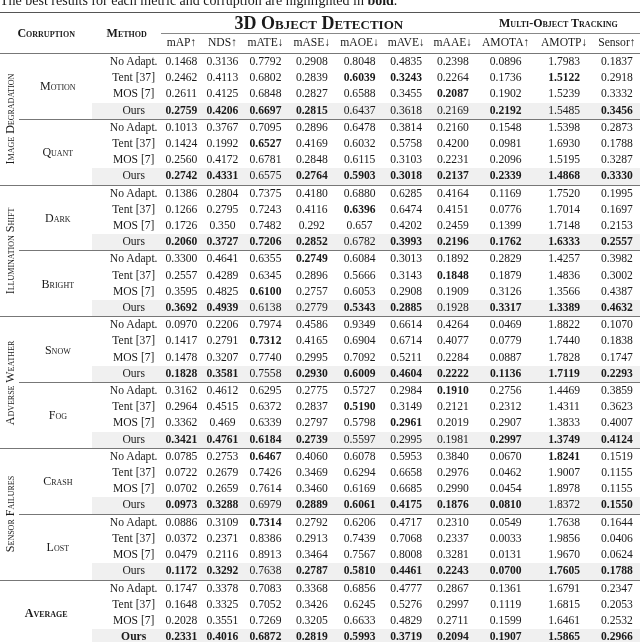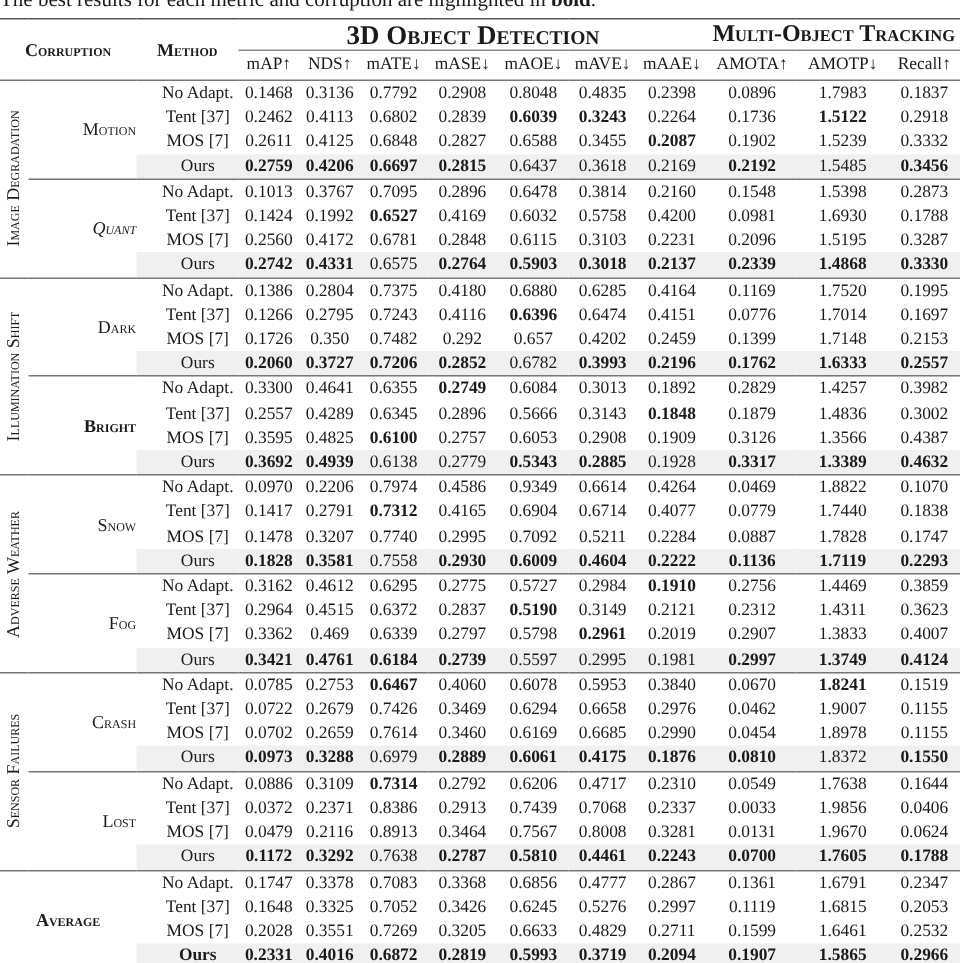--- a/index.html
+++ b/index.html
@@ -13,21 +13,21 @@
   .midrule { border-top: 1.2px solid #777; }
   .botrule { border-bottom: 1.6px solid #555; }
   .cmid { border-bottom: 1px solid #888; }
   th { font-weight: normal; }
   .hdr1 th { height: 20px; }
   .hdr2 th { height: 19px; }
   .ours td.v, .ours td.m { background: #f0f0f0; }
   .method { text-align: center; padding-left: 14px; }
   .group-cell { width: 22px; position: relative; }
   .group-label { position: absolute; left: 50%; top: 50%; transform: translate(-50%, -50%) rotate(-90deg); white-space: nowrap; font-variant: small-caps; font-size: 12px; }
-  .corr { text-align: right; padding-left: 4px; font-variant: small-caps; font-size: 12px; }
+  .corr { text-align: center; padding-left: 4px; font-variant: small-caps; font-size: 12px; }
   .avg { font-variant: small-caps; font-weight: bold; font-size: 12px; }
   .b { font-weight: bold; }
   .sep { border-top: 1.6px solid #777; }
 </style>
 </head>
 <body>
 
 <div class="caption"><span>The best results for each metric and corruption are highlighted in </span><b>bold</b><span>.</span></div>
 
 <table>
@@ -44,33 +44,33 @@
       <col style="width:50px">
     <col style="width:60px">
       <col style="width:62px">
       <col style="width:48px">
   </colgroup>
   <thead>
     <tr class="hdr1 toprule">
       <th colspan="2" rowspan="2" class="sc" style="font-size:12px">Corruption</th>
       <th rowspan="2" class="sc" style="font-size:12px;text-align:center">Method</th>
       <th colspan="7" class="sc cmid" style="font-size:18px">3D Object Detection</th>
-      <th colspan="3" class="sc cmid" style="font-size:16px">Multi-Object Tracking</th>
+      <th colspan="3" class="sc cmid" style="font-size:12px">Multi-Object Tracking</th>
     </tr>
     <tr class="hdr2" id="metric-row">
         <th>mAP↑</th>
         <th>NDS↑</th>
         <th>mATE↓</th>
         <th>mASE↓</th>
         <th>mAOE↓</th>
         <th>mAVE↓</th>
         <th>mAAE↓</th>
         <th>AMOTA↑</th>
         <th>AMOTP↓</th>
-        <th>Recall↑</th>
+        <th>Sensor↑</th>
       </tr>
   </thead>
   <tbody id="tbody">
       <tr class="sep">
         <td class="group-cell" rowspan="8">
           <div class="group-label">Image Degradation</div>
         </td>
         <td class="corr" rowspan="4">Motion</td>
         <td class="m method">No Adapt.</td>
         <td class="v">0.1468</td>
@@ -117,21 +117,21 @@
         <td class="v b">0.6697</td>
         <td class="v b">0.2815</td>
         <td class="v">0.6437</td>
         <td class="v">0.3618</td>
         <td class="v">0.2169</td>
         <td class="v b">0.2192</td>
         <td class="v">1.5485</td>
         <td class="v b">0.3456</td>
       </tr>
       <tr class="midrule">
-        <td class="corr" rowspan="4" style="border-top: 1.2px solid rgb(119, 119, 119); font-style: italic;">Quant</td>
+        <td class="corr" rowspan="4" style="border-top: 1.2px solid rgb(119, 119, 119);">Quant</td>
         <td class="m method">No Adapt.</td>
         <td class="v">0.1013</td>
         <td class="v">0.3767</td>
         <td class="v">0.7095</td>
         <td class="v">0.2896</td>
         <td class="v">0.6478</td>
         <td class="v">0.3814</td>
         <td class="v">0.2160</td>
         <td class="v">0.1548</td>
         <td class="v">1.5398</td>
@@ -226,21 +226,21 @@
         <td class="v b">0.7206</td>
         <td class="v b">0.2852</td>
         <td class="v">0.6782</td>
         <td class="v b">0.3993</td>
         <td class="v b">0.2196</td>
         <td class="v b">0.1762</td>
         <td class="v b">1.6333</td>
         <td class="v b">0.2557</td>
       </tr>
       <tr class="midrule">
-        <td class="corr" rowspan="4" style="border-top: 1.2px solid rgb(119, 119, 119); font-weight: bold;">Bright</td>
+        <td class="corr" rowspan="4" style="border-top: 1.2px solid rgb(119, 119, 119);">Bright</td>
         <td class="m method">No Adapt.</td>
         <td class="v">0.3300</td>
         <td class="v">0.4641</td>
         <td class="v">0.6355</td>
         <td class="v b">0.2749</td>
         <td class="v">0.6084</td>
         <td class="v">0.3013</td>
         <td class="v">0.1892</td>
         <td class="v">0.2829</td>
         <td class="v">1.4257</td>

